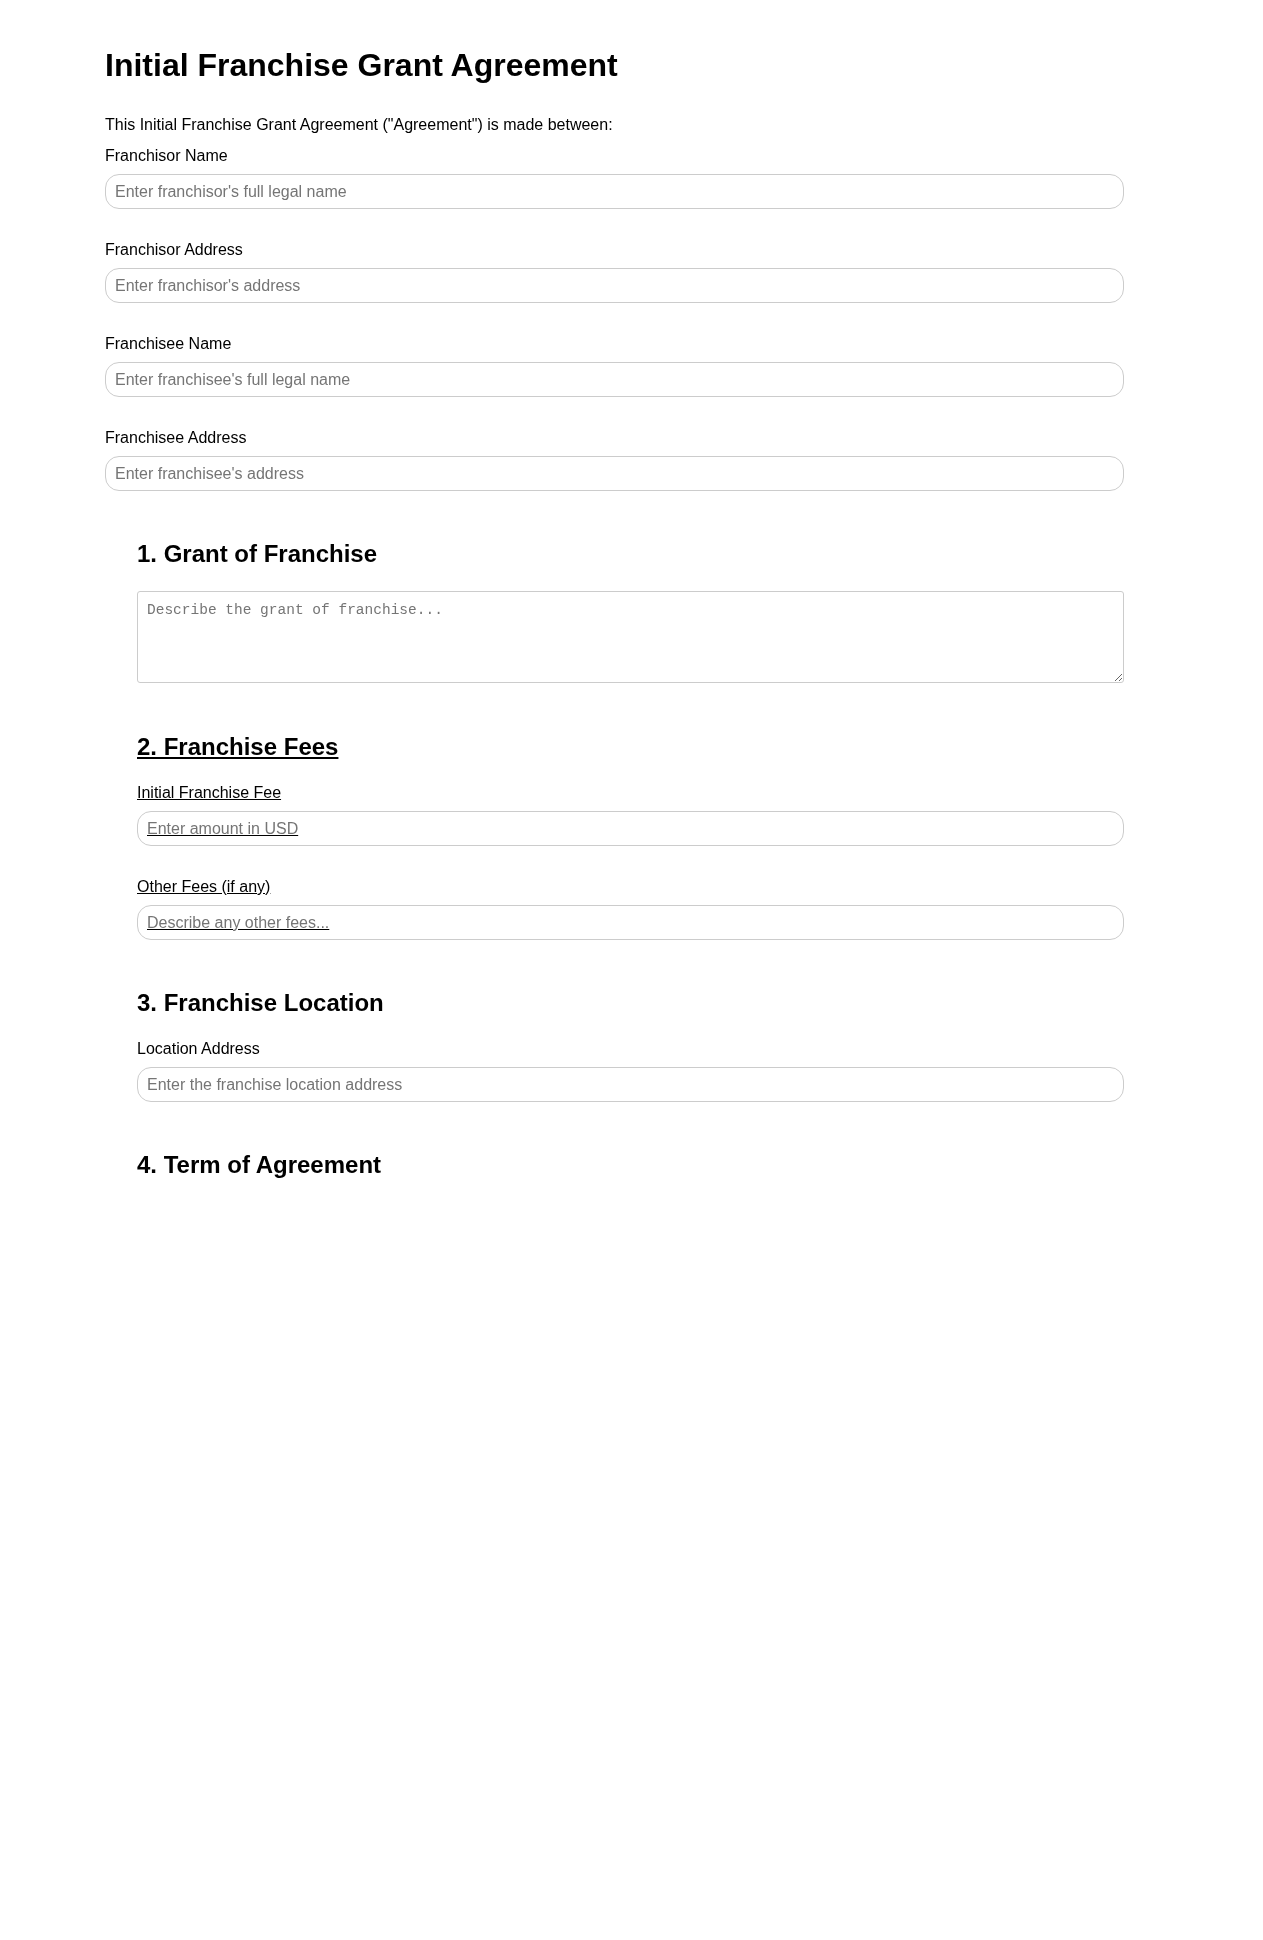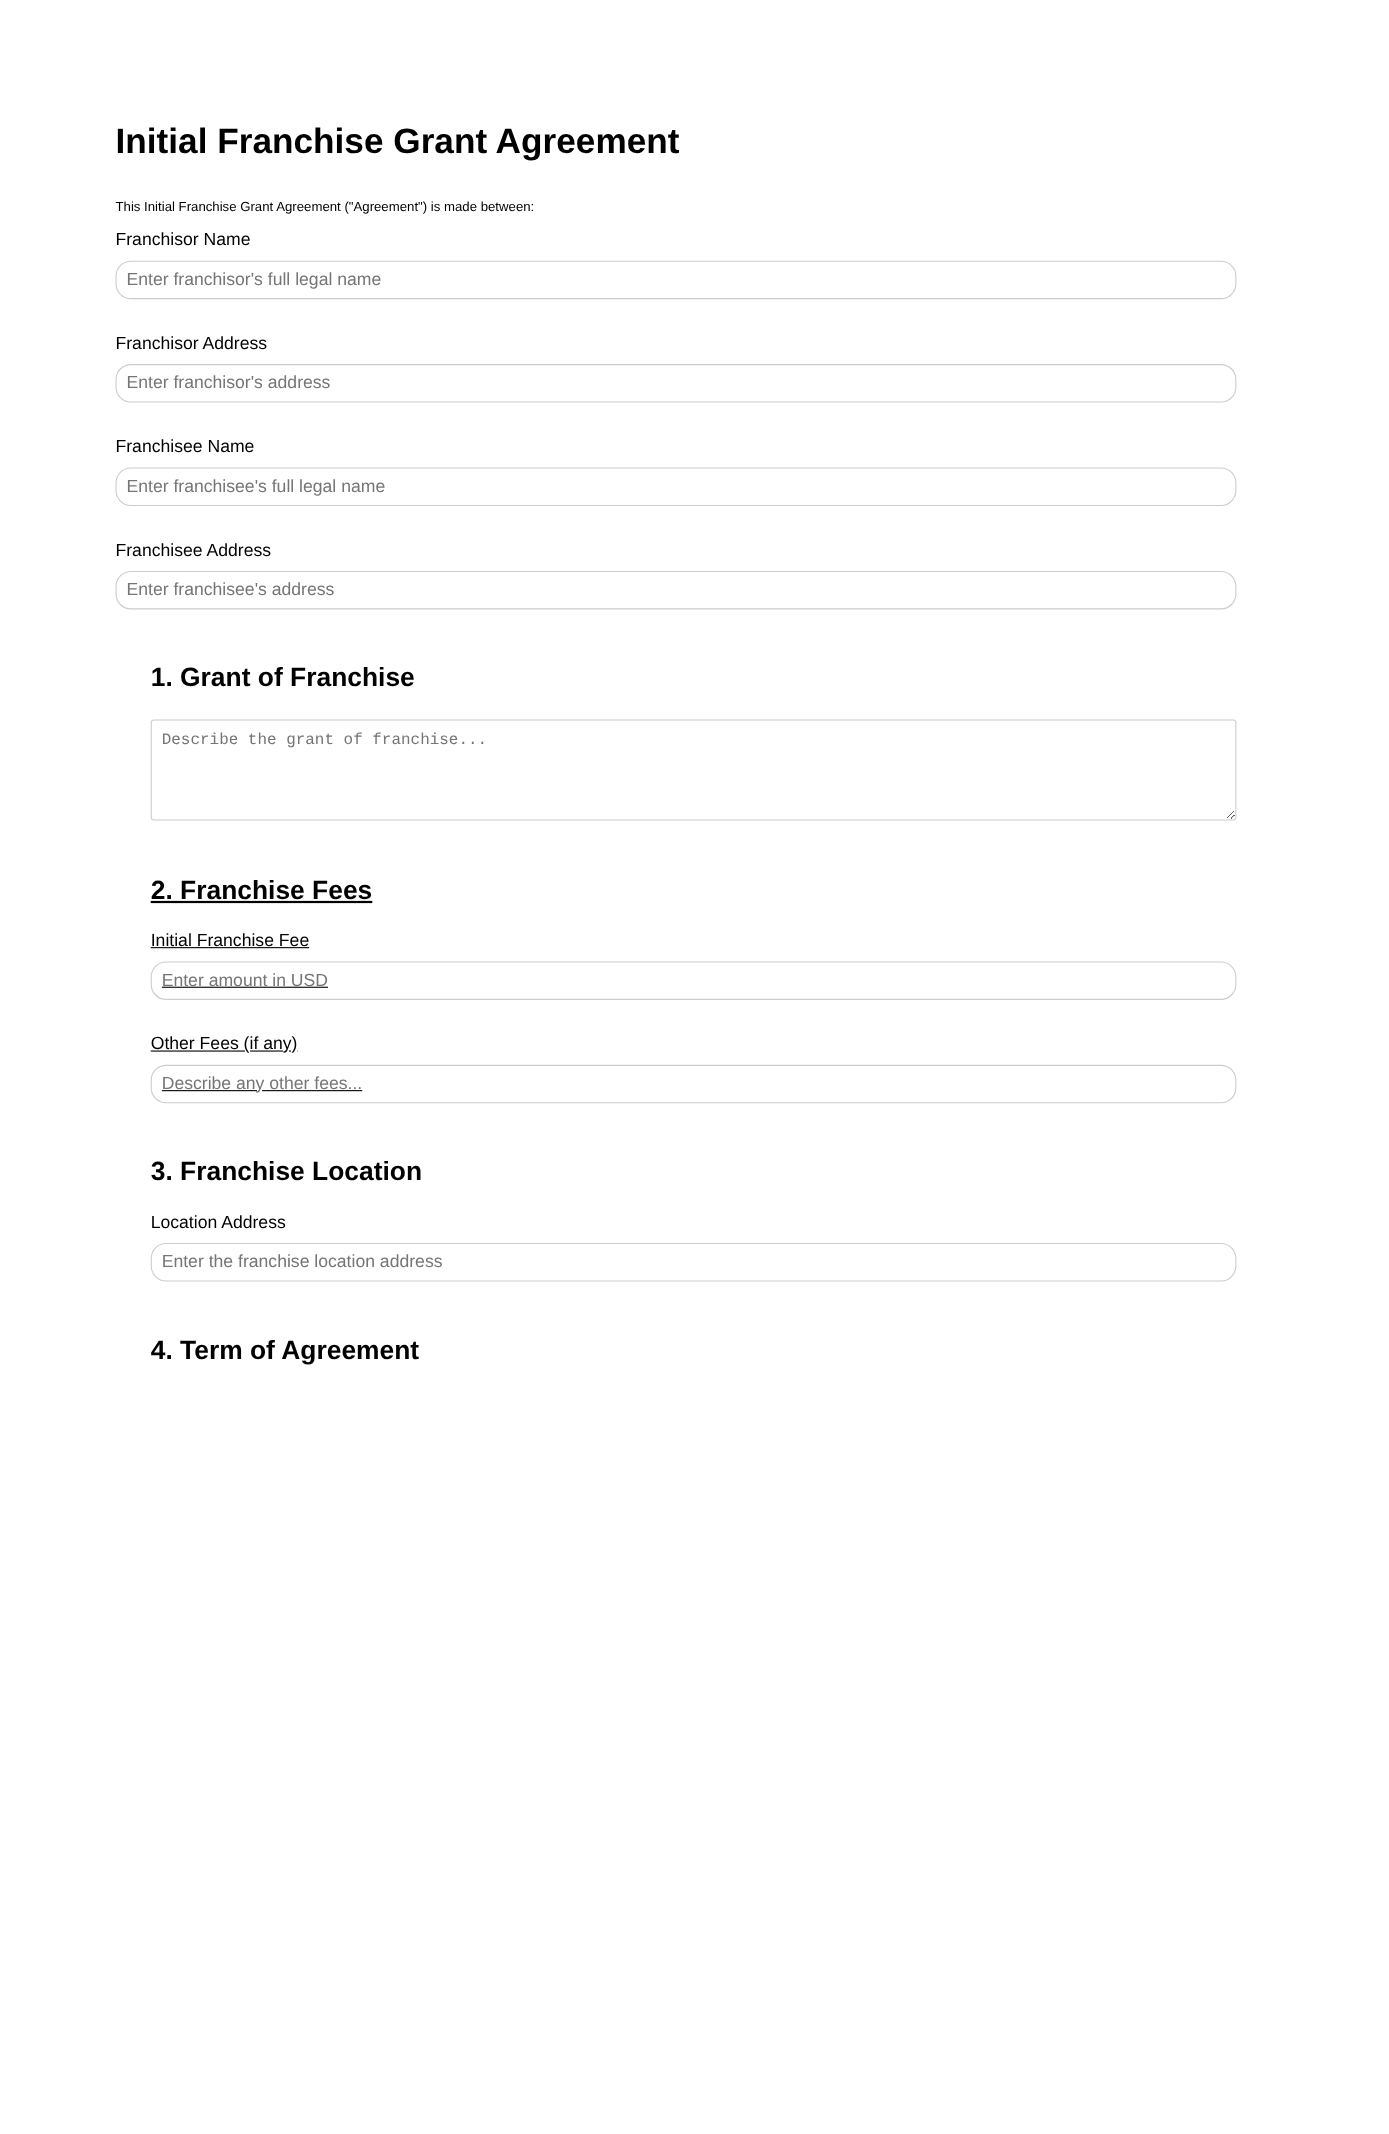--- a/index.html
+++ b/index.html
@@ -9,31 +9,31 @@
   }
   body {
     width: 1263px;
     min-height: 1940px;
     font-family: "Liberation Sans", sans-serif;
     color: #000000;
   }
   .page {
     box-sizing: border-box;
     width: 1230px;
-    padding: 110px 106px 0 105px;
+    padding: 47px 106px 0 105px;
   }
   .doc-title {
     margin: 0;
     font-size: 32px;
     line-height: 37px;
     font-weight: bold;
   }
   .intro {
     margin: 32px 0 13px 0;
-    font-size: 12px;
+    font-size: 16px;
     line-height: 18px;
   }
   .field-group {
     margin-top: 32px;
   }
   .field-group.first-after-intro {
     margin-top: 12px;
   }
   .field-group.first-in-section {
     margin-top: 23px;

